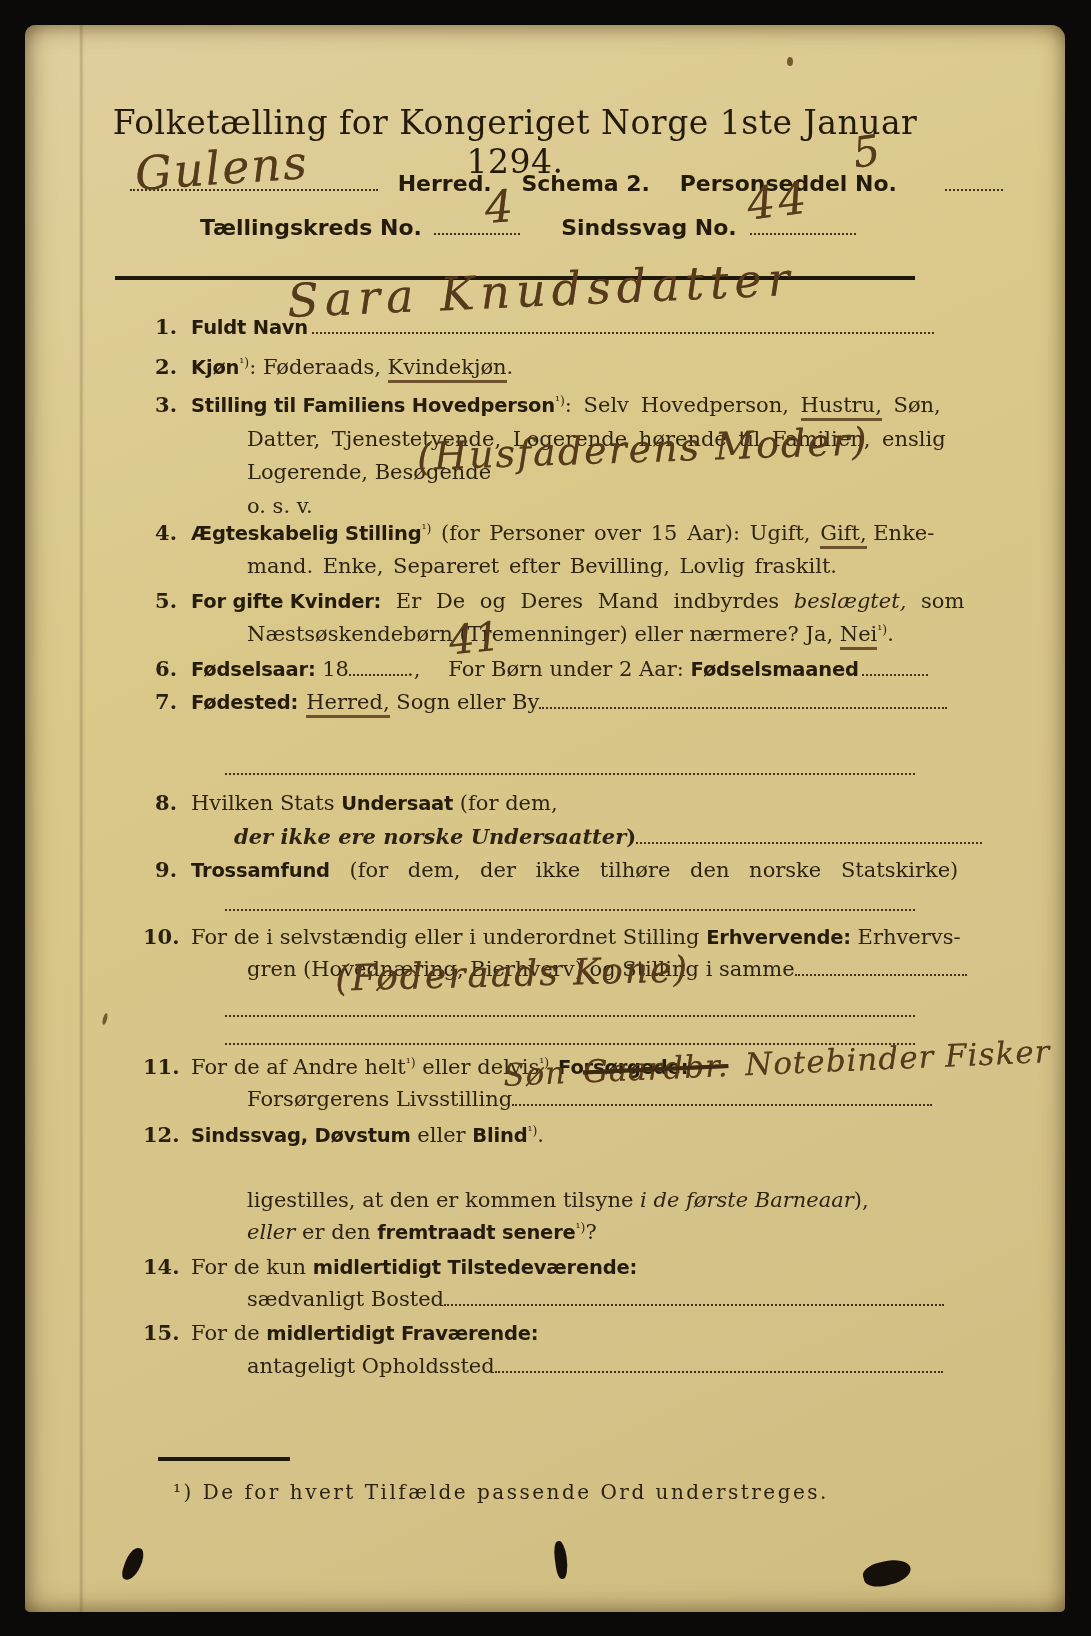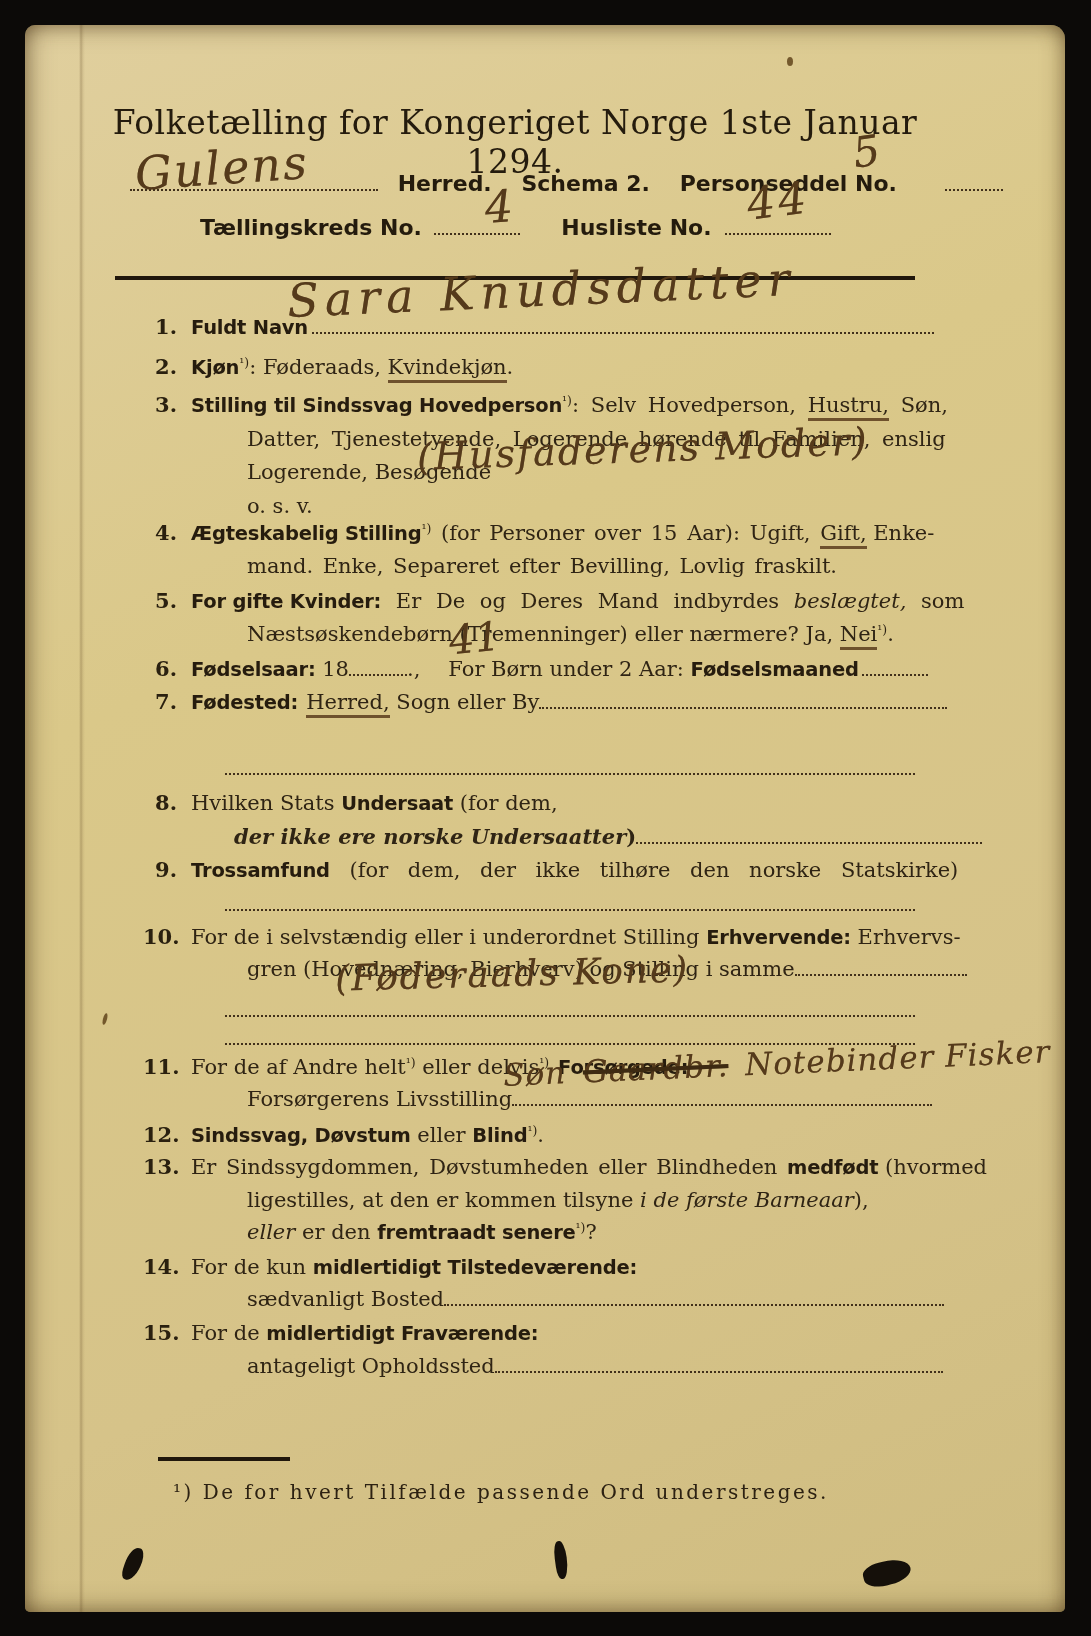--- a/index.html
+++ b/index.html
@@ -55,42 +55,42 @@
       <span class="dots" style="width:248px;"></span>
       <span style="margin-left:12px;">Herred.</span>
       <span style="margin-left:22px;">Schema 2.</span>
       <span style="margin-left:22px;">Personseddel No.</span>
       <span class="dots" style="width:58px;margin-left:40px;"></span>
     </div>
 
     <div class="hdrline" style="left:175px;top:190px;">
       <span>Tællingskreds No.</span>
       <span class="dots" style="width:86px;margin-left:4px;"></span>
-      <span style="margin-left:34px;">Husliste No.</span>
+      <span style="margin-left:34px;">Sindssvag No.</span>
       <span class="dots" style="width:106px;margin-left:6px;"></span>
     </div>
 
     <div class="hw" style="left:110px;top:116px;font-size:46px;letter-spacing:2px;transform:rotate(-4deg);">Gulens</div>
     <div class="hw" style="left:828px;top:102px;font-size:42px;transform:rotate(-8deg);">5</div>
     <div class="hw" style="left:460px;top:156px;font-size:44px;transform:rotate(-4deg);">4</div>
     <div class="hw" style="left:722px;top:150px;font-size:44px;letter-spacing:3px;transform:rotate(-7deg);">44</div>
 
     <div class="rule" style="left:90px;top:251px;width:800px;height:4px;"></div>
 
     <div class="ln" style="left:96px;top:289px;">
       <span class="num">1.</span><span class="b">Fuldt Navn</span><span class="dots" style="width:622px;margin-left:4px;"></span>
     </div>
     <div class="hw" style="left:262px;top:238px;font-size:46px;letter-spacing:6px;transform:rotate(-2.5deg);">Sara Knudsdatter</div>
 
     <div class="ln" style="left:96px;top:329px;">
       <span class="num">2.</span><span class="b">Kjøn</span><span class="sup">¹)</span><span>: Føderaads, </span><span class="inku">Kvindekjøn</span><span>.</span>
     </div>
 
     <div class="ln" style="left:96px;top:367px;">
-      <span class="num">3.</span><span class="b">Stilling til Sindssvag Hovedperson</span><span class="sup">¹)</span><span class="ws5">: Selv Hovedperson, </span><span class="inku">Hustru,</span><span class="ws5"> Søn,</span>
+      <span class="num">3.</span><span class="b">Stilling til Familiens Hovedperson</span><span class="sup">¹)</span><span class="ws5">: Selv Hovedperson, </span><span class="inku">Hustru,</span><span class="ws5"> Søn,</span>
     </div>
     <div class="ln ws5" style="left:200px;top:402px;">Datter, Tjenestetyende, Logerende hørende til Familien, enslig</div>
     <div class="ln" style="left:200px;top:435px;">Logerende, Besøgende</div>
     <div class="hw" style="left:392px;top:402px;font-size:38px;letter-spacing:2px;transform:rotate(-2deg);">(Husfaderens Moder)</div>
     <div class="ln" style="left:200px;top:469px;">o. s. v.</div>
 
     <div class="ln" style="left:96px;top:495px;">
       <span class="num">4.</span><span class="b">Ægteskabelig Stilling</span><span class="sup">¹)</span><span class="ws3"> (for Personer over 15 Aar): Ugift, </span><span class="inku">Gift,</span><span> Enke-</span>
     </div>
     <div class="ln ws3" style="left:200px;top:529px;">mand. Enke, Separeret efter Bevilling, Lovlig fraskilt.</div>
@@ -143,23 +143,20 @@
     <div class="hw" style="left:478px;top:1020px;font-size:31px;letter-spacing:1px;transform:rotate(-2.5deg);">
       <span>Søn</span>
       <span class="strike" style="margin:0 6px;">Gaardbr.</span>
       <span>Notebinder Fisker</span>
     </div>
 
     <div class="ln" style="left:96px;top:1097px;">
       <span class="num">12.</span><span class="b">Sindssvag, Døvstum</span><span> eller </span><span class="b">Blind</span><span class="sup">¹)</span><span>.</span>
     </div>
 
-    <div class="ln" style="left:96px;top:1129px;">
-      <span class="num">13.</span><span class="ws3">Er Sindssygdommen, Døvstumheden eller Blindheden </span><span class="b">medfødt</span><span> (hvormed</span>
-    </div>
     <div class="ln" style="left:200px;top:1163px;">
       <span>ligestilles, at den er kommen tilsyne </span><span class="it">i de første Barneaar</span><span>),</span>
     </div>
     <div class="ln" style="left:200px;top:1195px;">
       <span class="it">eller</span><span> er den </span><span class="b">fremtraadt senere</span><span class="sup">¹)</span><span>?</span>
     </div>
 
     <div class="ln" style="left:96px;top:1229px;">
       <span class="num">14.</span><span>For de kun </span><span class="b">midlertidigt Tilstedeværende:</span>
     </div>

